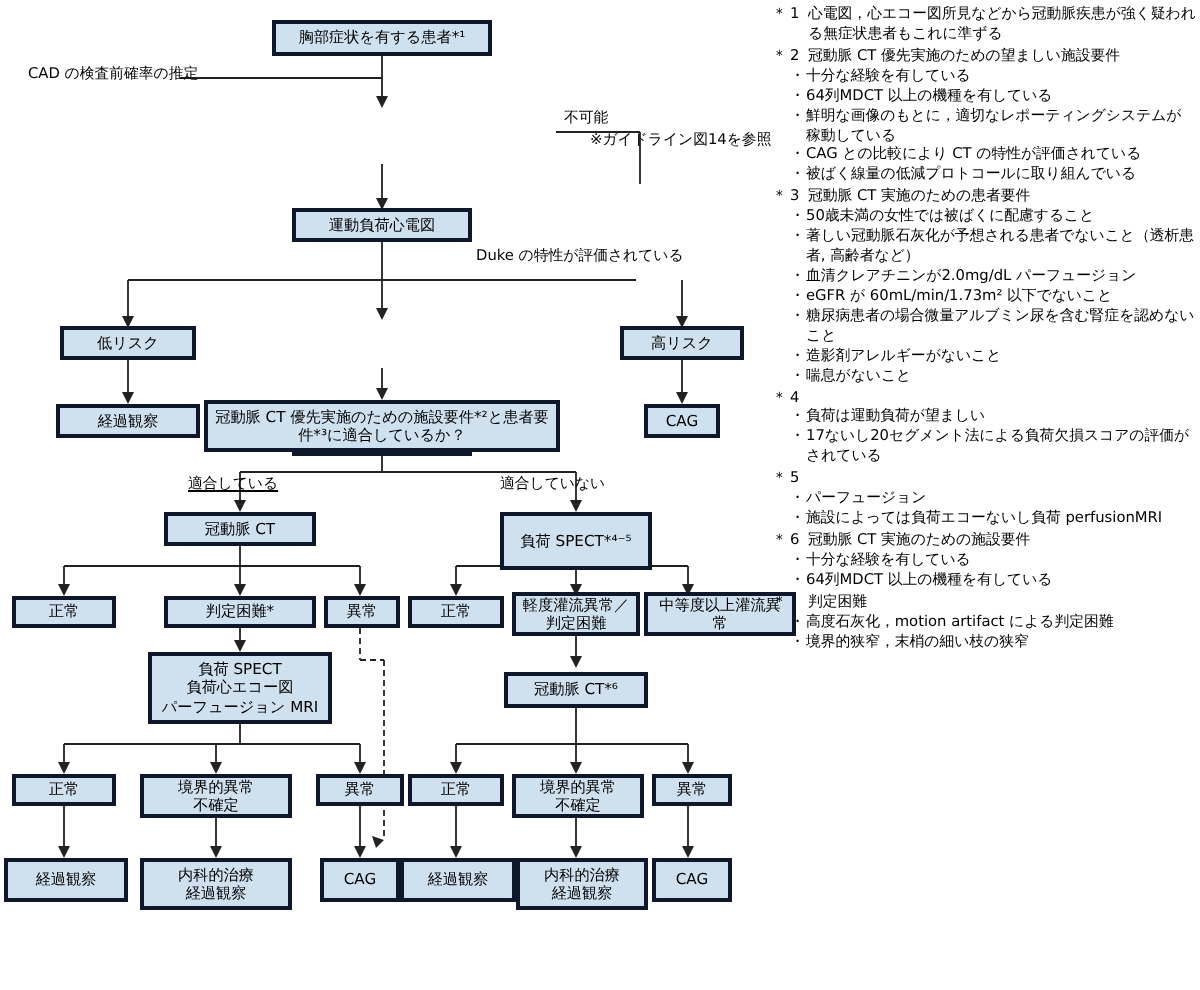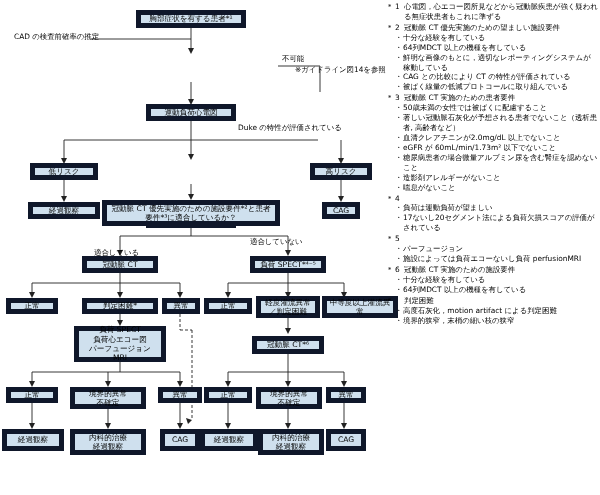--- a/index.html
+++ b/index.html
@@ -22,21 +22,21 @@
   .note-head{display:flex;align-items:flex-start;}
   .note-star{width:9px;flex:0 0 9px;}
   .note-num{width:9px;flex:0 0 9px;}
   .note-title{flex:1;}
   .note-item{display:flex;align-items:flex-start;padding-left:9px;}
   .note-bullet{width:8px;flex:0 0 8px;}
   .note-text{flex:1;}
   .box{
     position:absolute;
     box-sizing:border-box;
-    border:5px solid #0f172a;
+    border:2px solid #0f172a;
     background:#cfe0ee;
     font-size:7.6px;
     line-height:1.25;
     display:flex;
     align-items:center;
     justify-content:center;
     text-align:center;
     padding:1px 2px;
   }
   .lbl{
@@ -193,31 +193,31 @@
   <div class="box" style="left:28px;top:202px;width:72px;height:17px;">
     <span>経過観察</span>
   </div>
   <div class="box" style="left:102px;top:200px;width:178px;height:26px;">
     <span>冠動脈 CT 優先実施のための施設要件*²と患者要件*³に適合しているか？</span>
   </div>
   <div class="box" style="left:322px;top:202px;width:38px;height:17px;">
     <span>CAG</span>
   </div>
 
-  <div class="lbl" style="left:94px;top:249px;">
+  <div class="lbl" style="left:94px;top:238px;text-decoration:underline;">
     <span>適合している</span>
   </div>
   <div class="lbl" style="left:250px;top:238px;">
     <span>適合していない</span>
   </div>
 
   <div class="box" style="left:82px;top:256px;width:76px;height:17px;">
     <span>冠動脈 CT</span>
   </div>
-  <div class="box" style="left:250px;top:256px;width:76px;height:17px;">
+  <div class="box" style="left:250px;top:256px;width:76px;height:29px;">
     <span>負荷 SPECT*⁴⁻⁵</span>
   </div>
 
   <div class="box" style="left:6px;top:298px;width:52px;height:16px;">
     <span>正常</span>
   </div>
   <div class="box" style="left:82px;top:298px;width:76px;height:16px;">
     <span>判定困難*</span>
   </div>
   <div class="box" style="left:162px;top:298px;width:38px;height:16px;">
@@ -332,21 +332,21 @@
       <div class="note-item">
         <span class="note-bullet">・</span>
         <span class="note-text">50歳未満の女性では被ばくに配慮すること</span>
       </div>
       <div class="note-item">
         <span class="note-bullet">・</span>
         <span class="note-text">著しい冠動脈石灰化が予想される患者でないこと（透析患者, 高齢者など）</span>
       </div>
       <div class="note-item">
         <span class="note-bullet">・</span>
-        <span class="note-text">血清クレアチニンが2.0mg/dL 以上でないこと</span>
+        <span class="note-text">血清クレアチニンが2.0mg/dL パーフュージョン</span>
       </div>
       <div class="note-item">
         <span class="note-bullet">・</span>
         <span class="note-text">eGFR が 60mL/min/1.73m² 以下でないこと</span>
       </div>
       <div class="note-item">
         <span class="note-bullet">・</span>
         <span class="note-text">糖尿病患者の場合微量アルブミン尿を含む腎症を認めないこと</span>
       </div>
       <div class="note-item">

